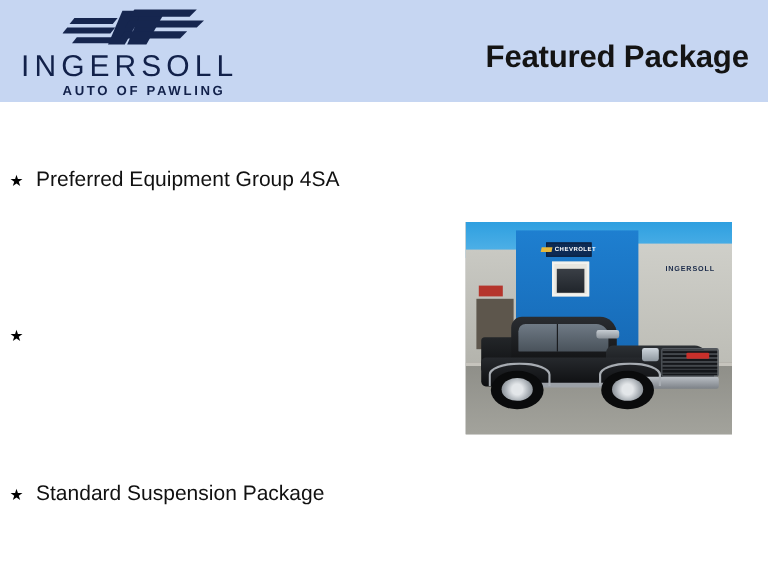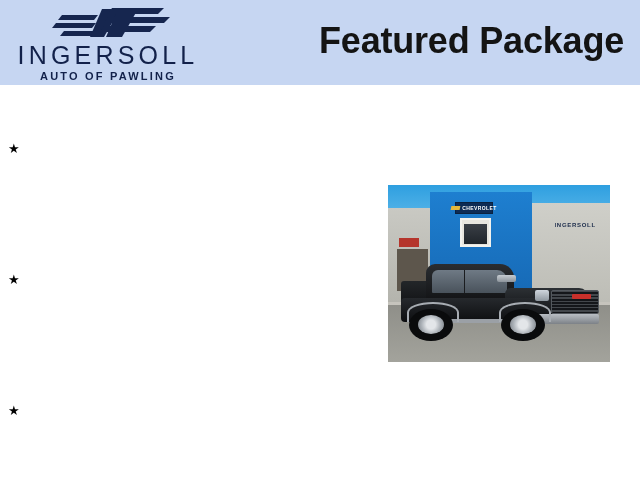--- a/index.html
+++ b/index.html
@@ -51,37 +51,37 @@
     font-size: 25px;
     font-weight: 400;
     letter-spacing: 4.2px;
     color: #12214a;
     line-height: 27px;
     white-space: nowrap;
   }
 
   .logo-tagline {
     position: absolute;
-    left: 0;
+    left: 12px;
     top: 66px;
     width: 200px;
     text-align: center;
     font-size: 11px;
     font-weight: bold;
     letter-spacing: 2.2px;
     color: #12214a;
     line-height: 12px;
     white-space: nowrap;
   }
 
   .header-title {
     position: absolute;
     right: 16px;
-    top: 20px;
-    font-size: 36px;
+    top: 32px;
+    font-size: 26px;
     font-weight: bold;
     color: #141414;
     letter-spacing: -0.2px;
     white-space: nowrap;
   }
 
   
   .bullet-row {
     position: absolute;
     left: 8px;
@@ -347,28 +347,30 @@
     </svg>
     <div class="logo-wordmark">INGERSOLL</div>
     <div class="logo-tagline">AUTO OF PAWLING</div>
   </div>
 
   <div class="header-title">Featured Package</div>
 </div>
 
 <div class="bullet-row b0">
   <span class="bullet-star">★</span>
+  <span class="bullet-text">Preferred Equipment Group 4SA</span>
 </div>
 
 <div class="bullet-row b1">
   <span class="bullet-star">★</span>
 </div>
 
 <div class="bullet-row b2">
   <span class="bullet-star">★</span>
+  <span class="bullet-text">Standard Suspension Package</span>
 </div>
 
 <div class="photo">
   <div class="photo-inner">
     <div class="sky"></div>
     <div class="bldg-left"></div>
     <div class="bldg-right"></div>
 
     <div class="tower">
       <div class="tower-sign">

